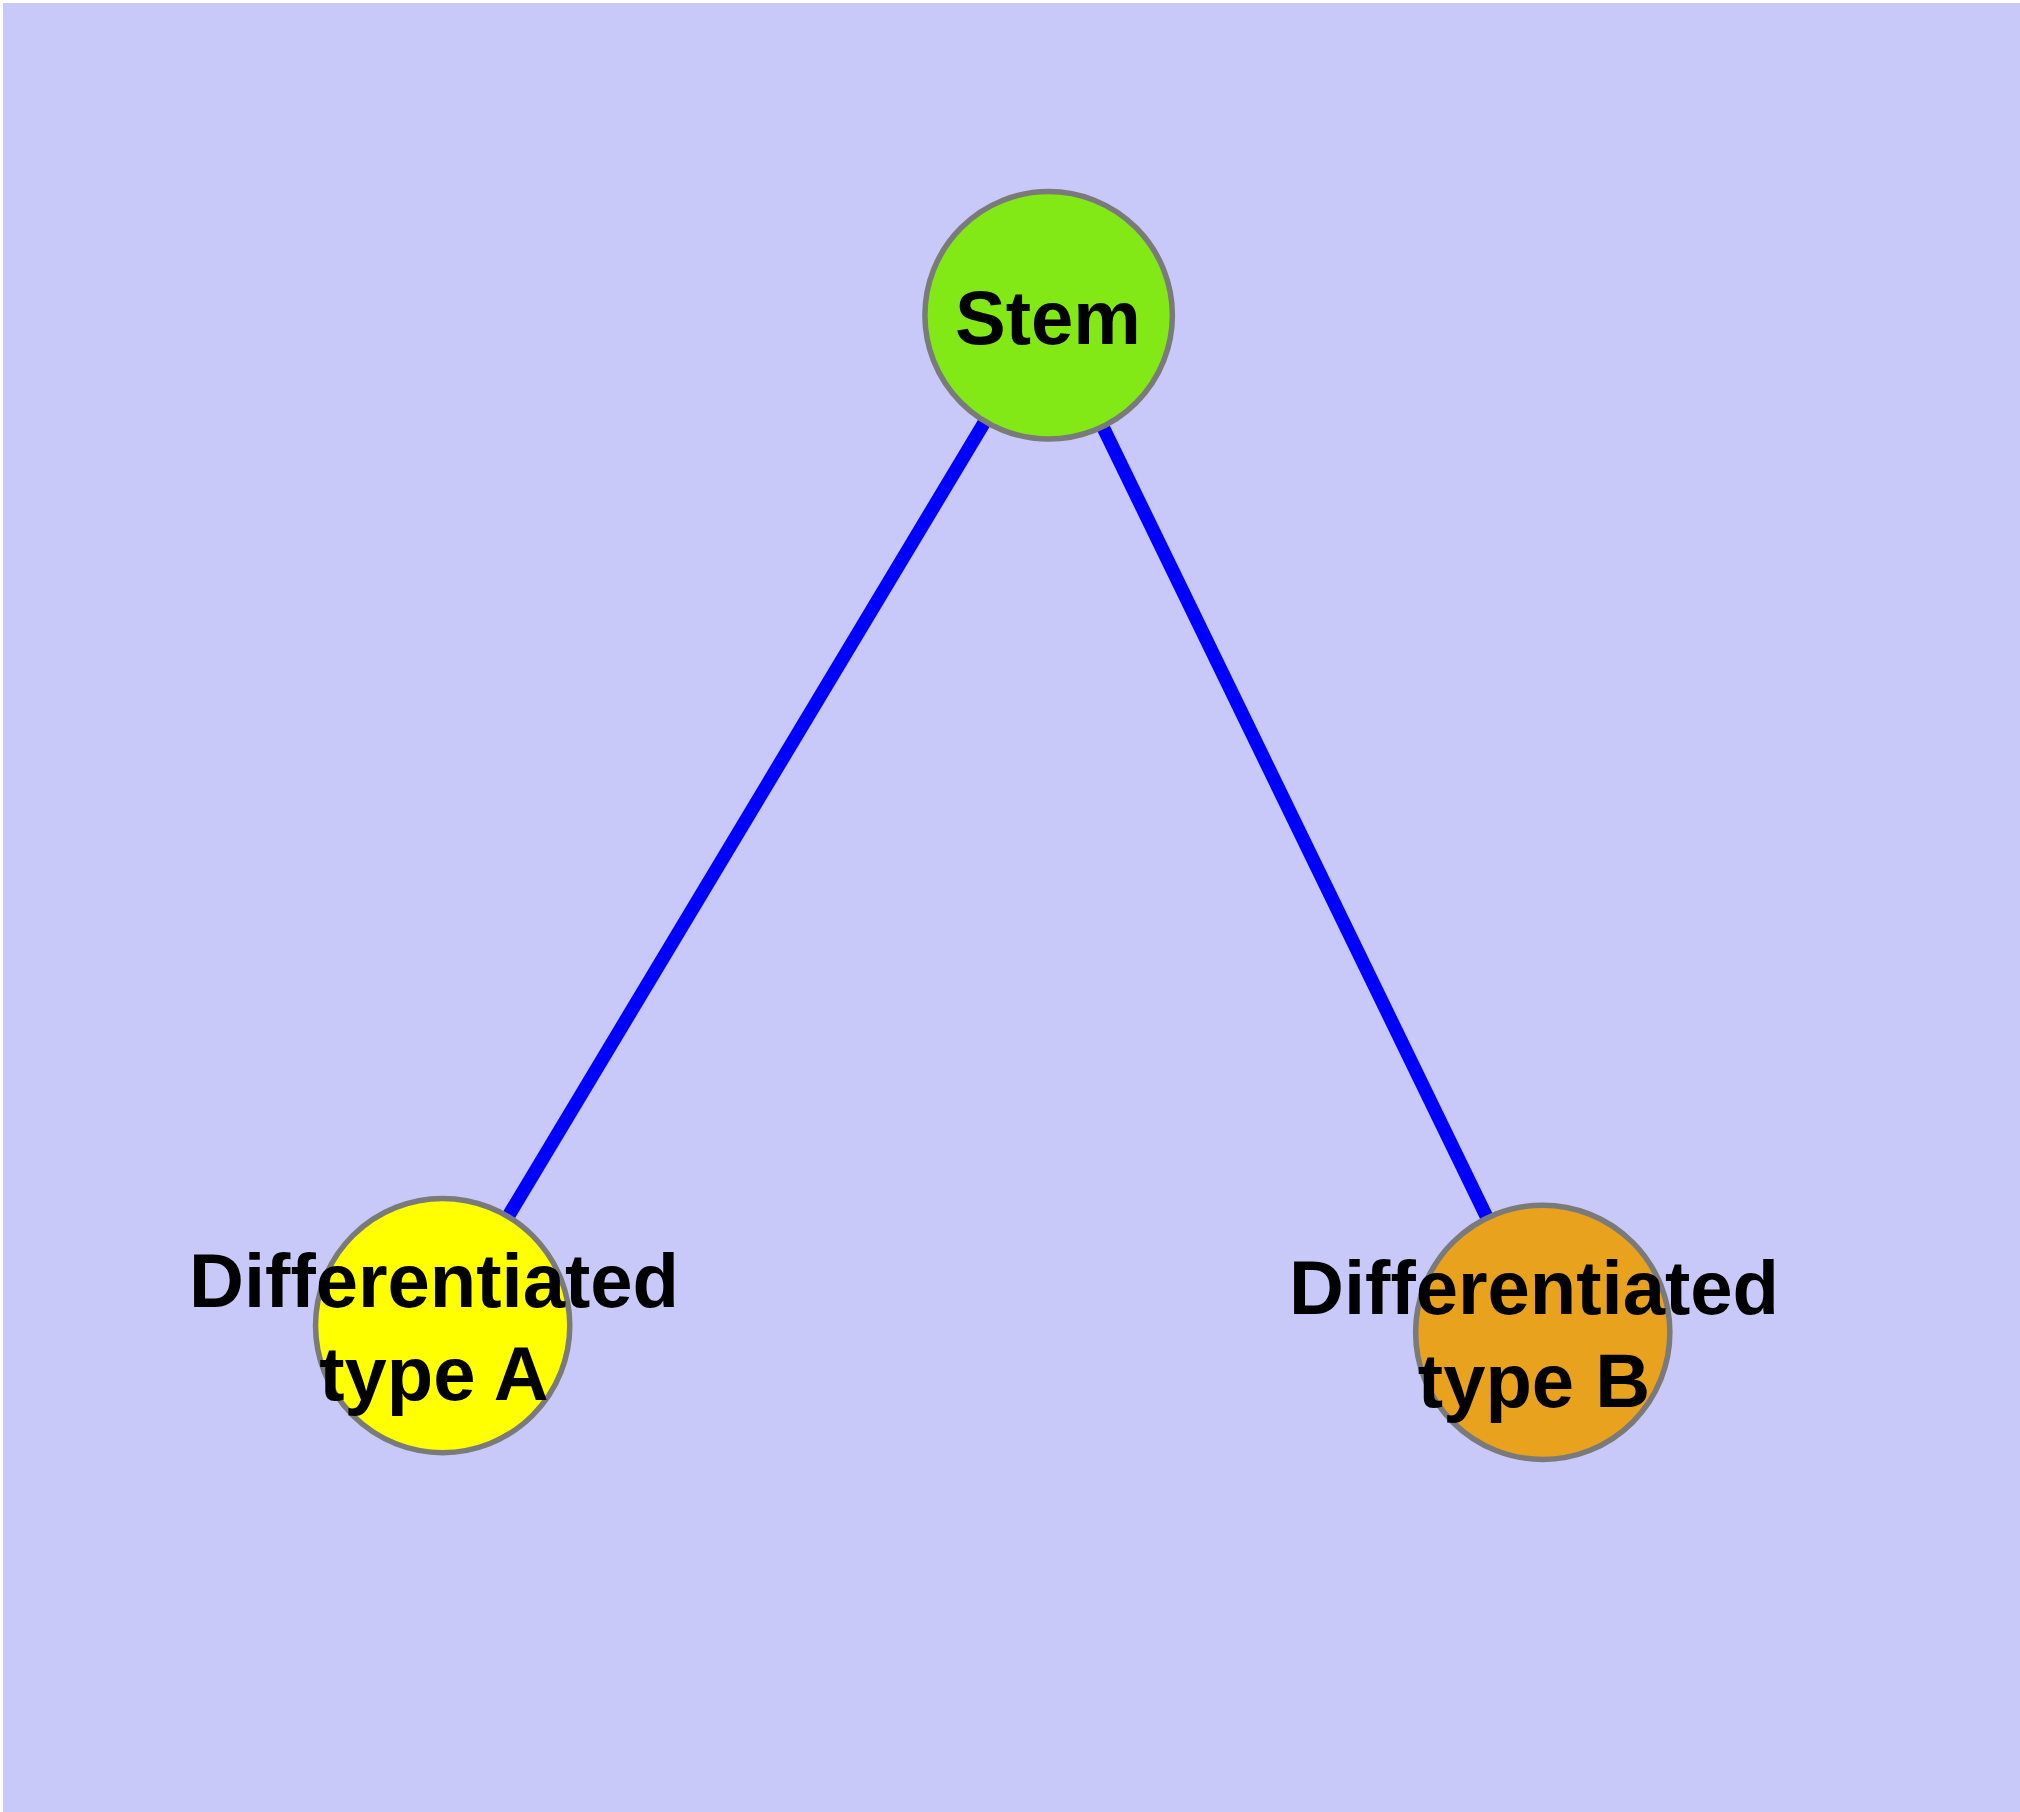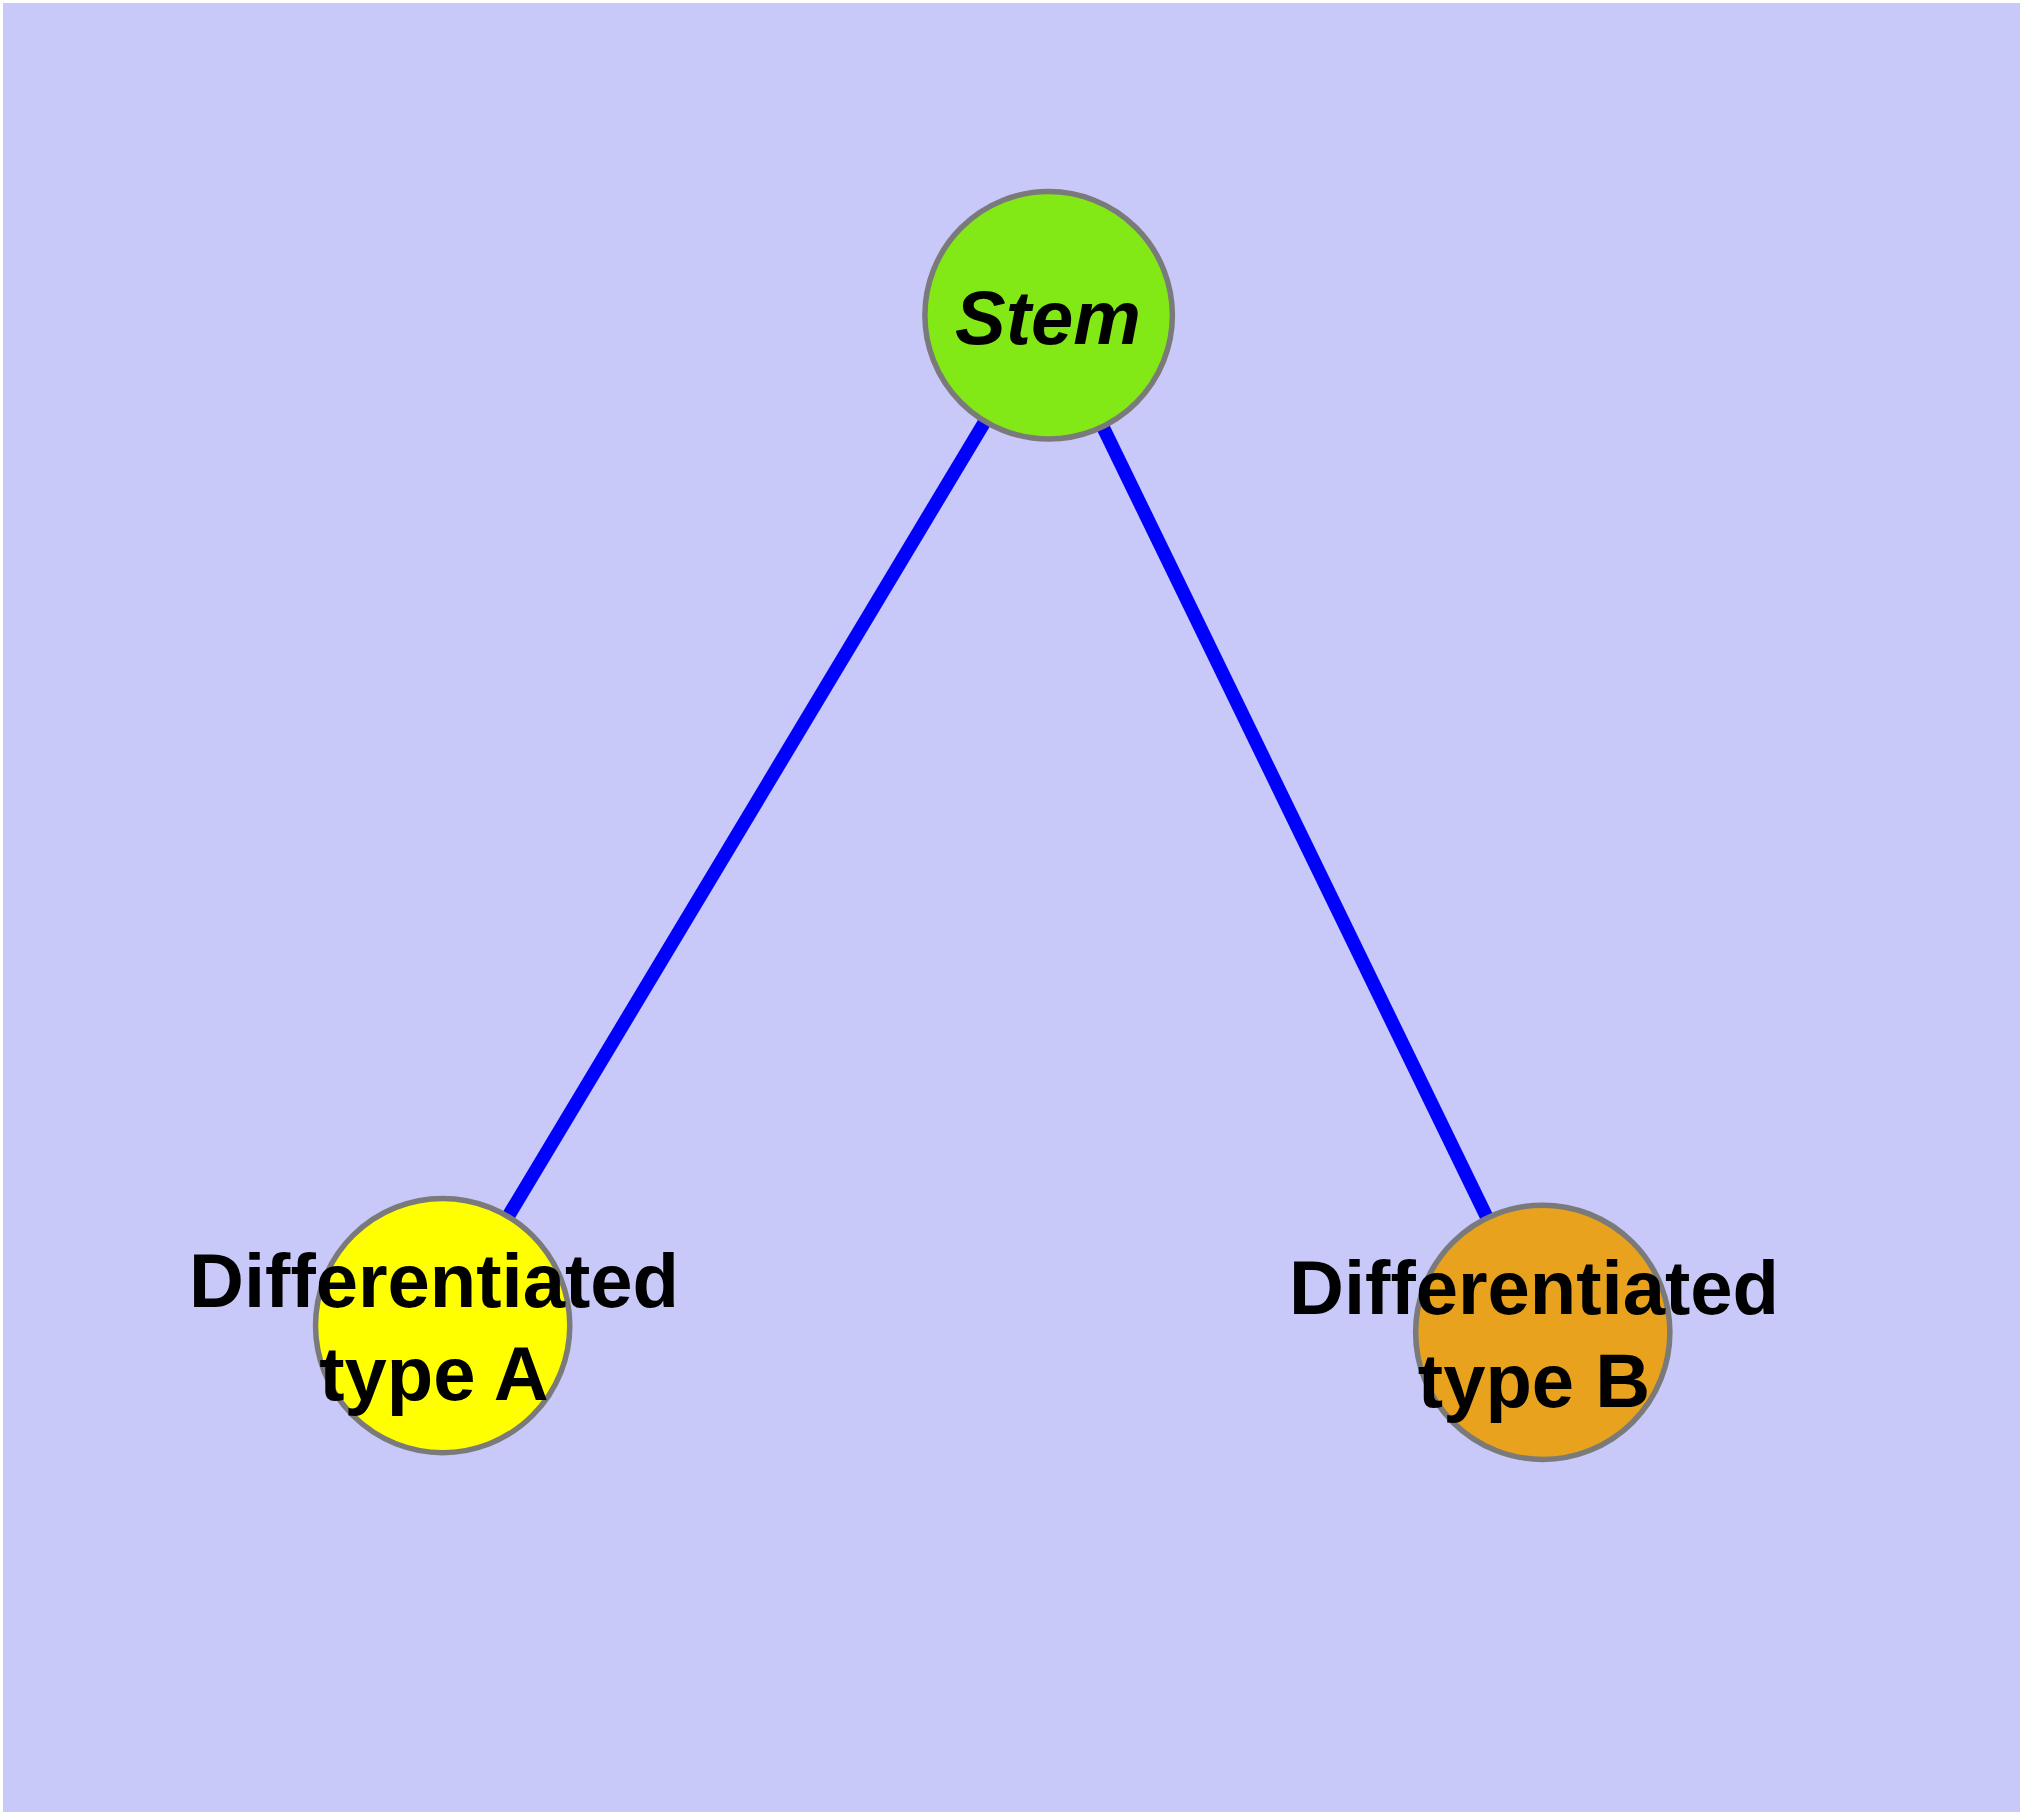--- a/index.html
+++ b/index.html
@@ -58,21 +58,21 @@
 
   <svg class="graph" viewBox="0 0 2384 2138">
     <line x1="1237" y1="372" x2="522" y2="1564" stroke="#0000ff"></line>
     <line x1="1237" y1="372" x2="1820" y2="1572" stroke="#0000ff"></line>
 
     <circle cx="1237" cy="372" r="146" fill="#82e816"></circle>
     <circle cx="522" cy="1564" r="150" fill="#ffff00"></circle>
     <circle cx="1820" cy="1572" r="150" fill="#e8a21d"></circle>
   </svg>
 
-  <div class="node-label" style="left:1048px; top:317px;font-style:italic;">Stem</div>
+  <div class="node-label" style="left:1048px; top:317px;">Stem</div>
 
   <div class="node-label" style="left:434px; top:1327px;">Differentiated
 type A</div>
 
   <div class="node-label" style="left:1534px; top:1334px;">Differentiated
 type B</div>
 
 </div>
 
 

